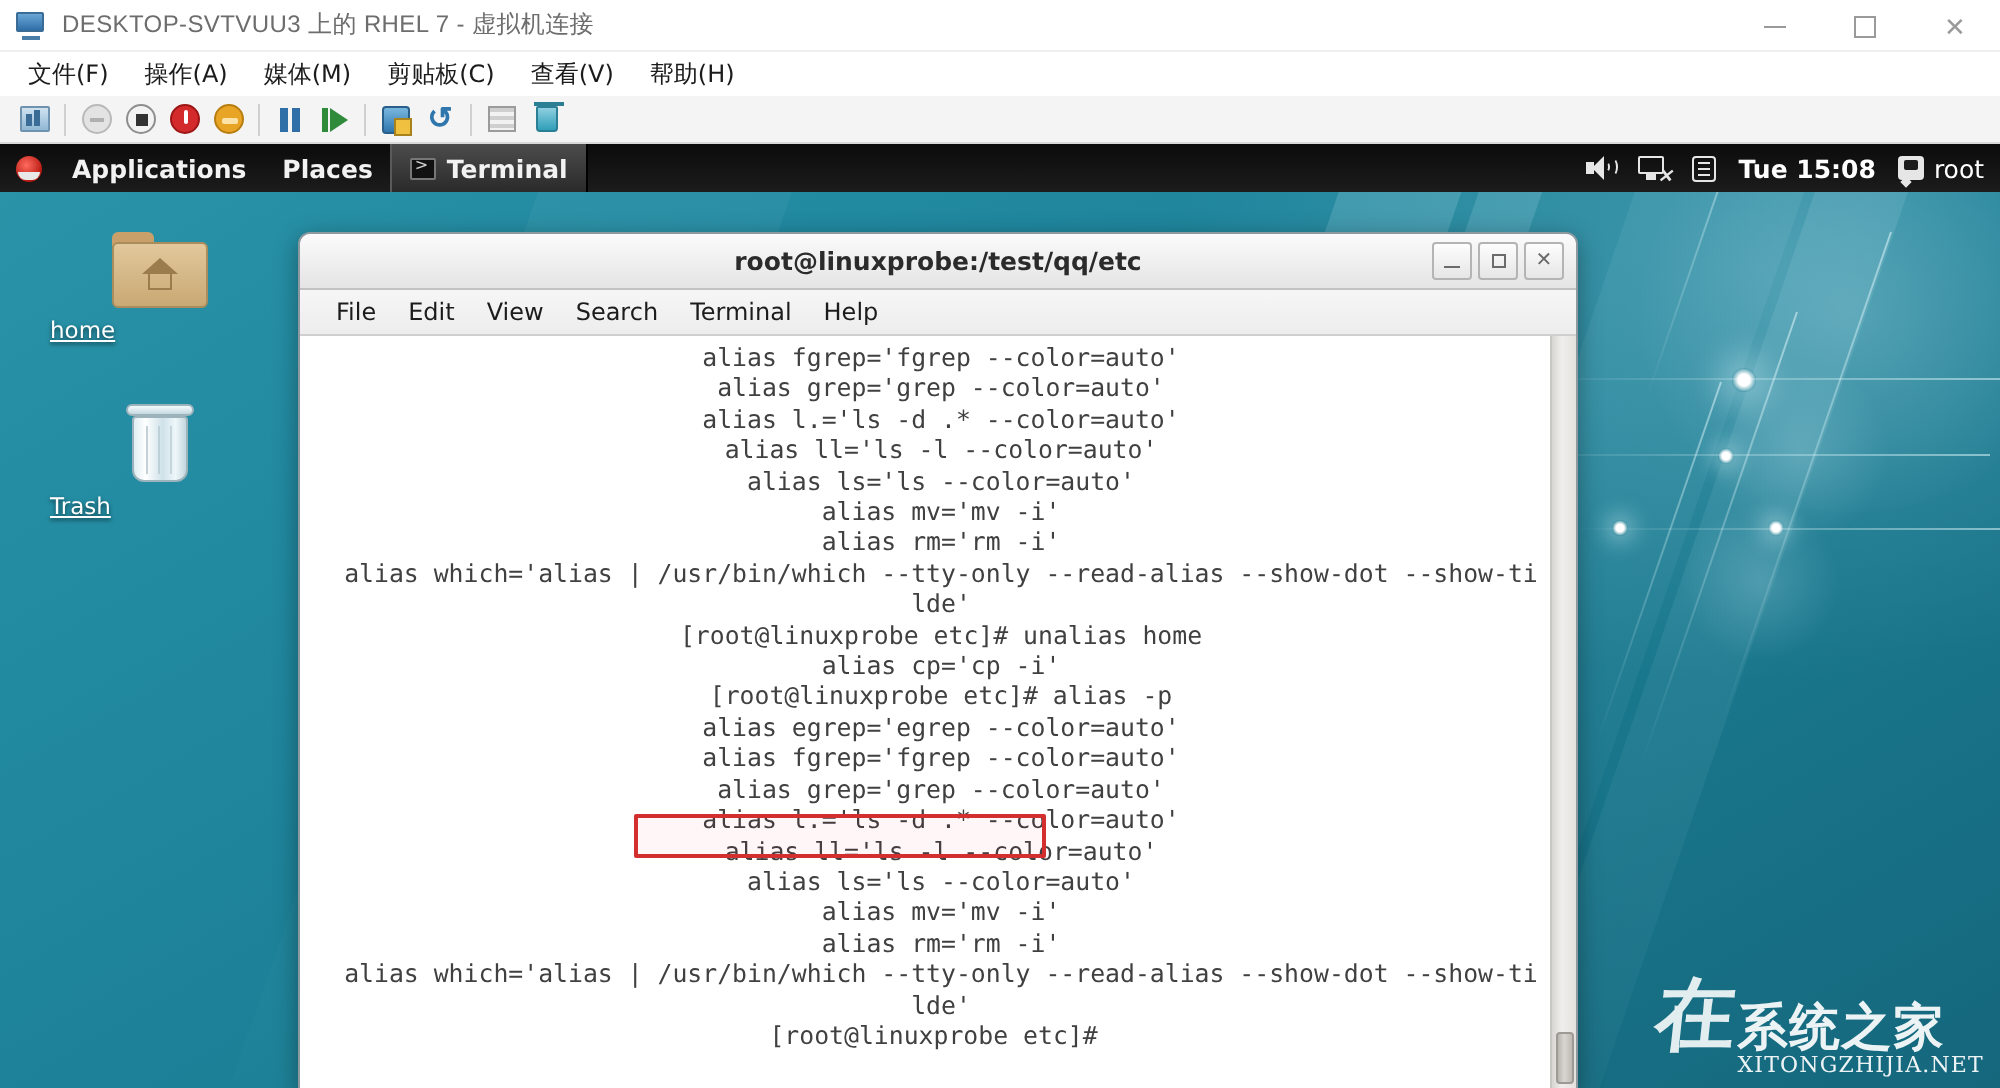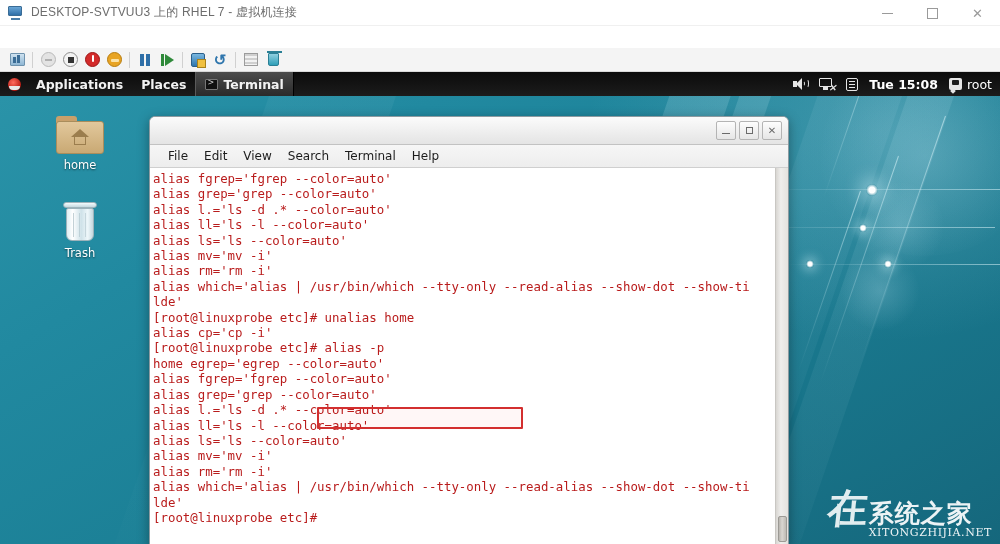--- a/index.html
+++ b/index.html
@@ -169,22 +169,22 @@
   .hline { position:absolute; height:1px; background: linear-gradient(90deg, rgba(220,245,250,0), rgba(220,245,250,.55)); }
   .dline { position:absolute; width:1px; background: linear-gradient(rgba(225,248,252,.55), rgba(225,248,252,0));
       transform-origin: top center; }
   .dot { position:absolute; width:8px; height:8px; border-radius:50%;
       background: radial-gradient(circle, #ffffff 35%, rgba(255,255,255,.35) 60%, rgba(255,255,255,0) 72%);
       box-shadow: 0 0 10px 4px rgba(215,245,252,.35); }
   .dot.big { width:12px; height:12px; box-shadow: 0 0 16px 7px rgba(215,245,252,.38); }
   .halo { position:absolute; border-radius:50%; background: radial-gradient(circle, rgba(190,230,242,.22), rgba(190,230,242,0) 70%); }
 
   
-  .dicon { position:absolute; width: 110px; text-align:center; color:#ffffff; font-size:11.5px;
-      text-shadow: 0 1px 2px rgba(0,0,0,.6); font-family:"DejaVu Sans", sans-serif; line-height:1.25;}
+  .dicon { position:absolute; width: 110px; color:#ffffff; font-size:11.5px;
+      text-shadow: 0 1px 2px rgba(0,0,0,.6); font-family:"DejaVu Sans", sans-serif; line-height:1.25;text-decoration:underline;}
   .dicon .glyph { display:flex; align-items:flex-end; justify-content:center; height: 52px; margin-bottom: 4px;}
 
   .folder { width:48px; height:38px; position:relative; }
   .folder .tab { position:absolute; left:0; top:0; width:21px; height:7px; background:#c9a06a; border-radius:3px 3px 0 0; }
   .folder .body { position:absolute; left:0; top:5px; width:48px; height:33px;
       background: linear-gradient(#e2c89c, #c9a974); border:1px solid #a98d5c; border-radius:3px; }
   .folder .house { position:absolute; left:15px; top:13px; width:18px; height:16px; }
   .folder .house .roof { position:absolute; left:0; top:0; width:0; height:0;
       border-left:9px solid transparent; border-right:9px solid transparent; border-bottom:8px solid #9b7d4d; }
   .folder .house .wall2 { position:absolute; left:3px; top:8px; width:12px; height:8px; border:1.5px solid #9b7d4d; border-top:0; }
@@ -234,22 +234,23 @@
     height: 23px; background: linear-gradient(#f6f6f6, #ededed);
     border-bottom:1px solid #cfcfcf; display:flex; align-items:center; padding-left: 10px; gap: 0;
   }
   .term-menu .mi { font-size:12px; color:#1c1c1c; padding: 2px 8px; font-family:"DejaVu Sans", sans-serif;}
   .term-body {
     position:relative; height: 377px; background:#ffffff; overflow:hidden;
     padding: 3px 0 0 3px;
   }
   .tline {
     font-family: "DejaVu Sans Mono", monospace;
-    font-size: 12.4px; line-height: 15.4px; color: #b91c1c; white-space: pre;
+    font-size: 12.4px; line-height: 15.4px; color: #404040; white-space: pre;
     letter-spacing: 0px;
+    text-align: center;
   }
   
   .tscroll {
     position:absolute; right:0; top:0; width: 13px; height: 377px;
     background: linear-gradient(90deg,#d8d6d2,#efeeec 40%, #e4e2de);
     border-left:1px solid #c9c7c3;
   }
   .tscroll .thumb {
     position:absolute; left:2px; bottom: 3px; width: 9px; height: 26px;
     background: linear-gradient(90deg,#b9b6b0,#d9d6d1 45%, #bdbab4);
@@ -294,20 +295,28 @@
       <div class="vm-winbtn">
           <span class="mn"></span>
         </div>
       <div class="vm-winbtn">
           <span class="mx"></span>
         </div>
       <div class="vm-winbtn">✕</div>
     </div>
   </div>
 
+  <div class="vm-menubar">
+    <div class="vm-menu-item">文件(F)</div>
+    <div class="vm-menu-item">操作(A)</div>
+    <div class="vm-menu-item">媒体(M)</div>
+    <div class="vm-menu-item">剪贴板(C)</div>
+    <div class="vm-menu-item">查看(V)</div>
+    <div class="vm-menu-item">帮助(H)</div>
+  </div>
 
   <div class="vm-toolbar">
     <div class="tb">
       <span style="width:15px;height:13px;background:linear-gradient(#cfe2f0,#8fb7d4);border:1px solid #6f93ae;border-radius:1px;display:block;position:relative;">
         <i style="position:absolute;left:2px;bottom:2px;width:3px;height:6px;background:#3a6c96;display:block;"></i>
         <i style="position:absolute;left:6px;bottom:2px;width:3px;height:8px;background:#3a6c96;display:block;"></i>
       </span>
     </div>
     <div class="tb-sep"></div>
     <div class="tb">
@@ -436,20 +445,21 @@
             <i class="lid"></i>
             <i class="can"></i>
           </span>
       </div>
       <div>Trash</div>
     </div>
 
 
     <div class="term">
       <div class="term-title">
+        <span class="t">root@linuxprobe:/test/qq/etc</span>
         <div class="term-ctrl">
           <div class="tcbtn">
               <span class="mn2"></span>
             </div>
           <div class="tcbtn">
               <span class="mx2"></span>
             </div>
           <div class="tcbtn">✕</div>
         </div>
       </div>
@@ -469,21 +479,21 @@
         <div class="tline">alias l.='ls -d .* --color=auto'</div>
         <div class="tline">alias ll='ls -l --color=auto'</div>
         <div class="tline">alias ls='ls --color=auto'</div>
         <div class="tline">alias mv='mv -i'</div>
         <div class="tline">alias rm='rm -i'</div>
         <div class="tline">alias which='alias | /usr/bin/which --tty-only --read-alias --show-dot --show-ti</div>
         <div class="tline">lde'</div>
         <div class="tline">[root@linuxprobe etc]# unalias home</div>
         <div class="tline">alias cp='cp -i'</div>
         <div class="tline">[root@linuxprobe etc]# alias -p</div>
-        <div class="tline">home egrep='egrep --color=auto'</div>
+        <div class="tline">alias egrep='egrep --color=auto'</div>
         <div class="tline">alias fgrep='fgrep --color=auto'</div>
         <div class="tline">alias grep='grep --color=auto'</div>
         <div class="tline">alias l.='ls -d .* --color=auto'</div>
         <div class="tline">alias ll='ls -l --color=auto'</div>
         <div class="tline">alias ls='ls --color=auto'</div>
         <div class="tline">alias mv='mv -i'</div>
         <div class="tline">alias rm='rm -i'</div>
         <div class="tline">alias which='alias | /usr/bin/which --tty-only --read-alias --show-dot --show-ti</div>
         <div class="tline">lde'</div>
         <div class="tline"><span>[root@linuxprobe etc]# </span></div>

